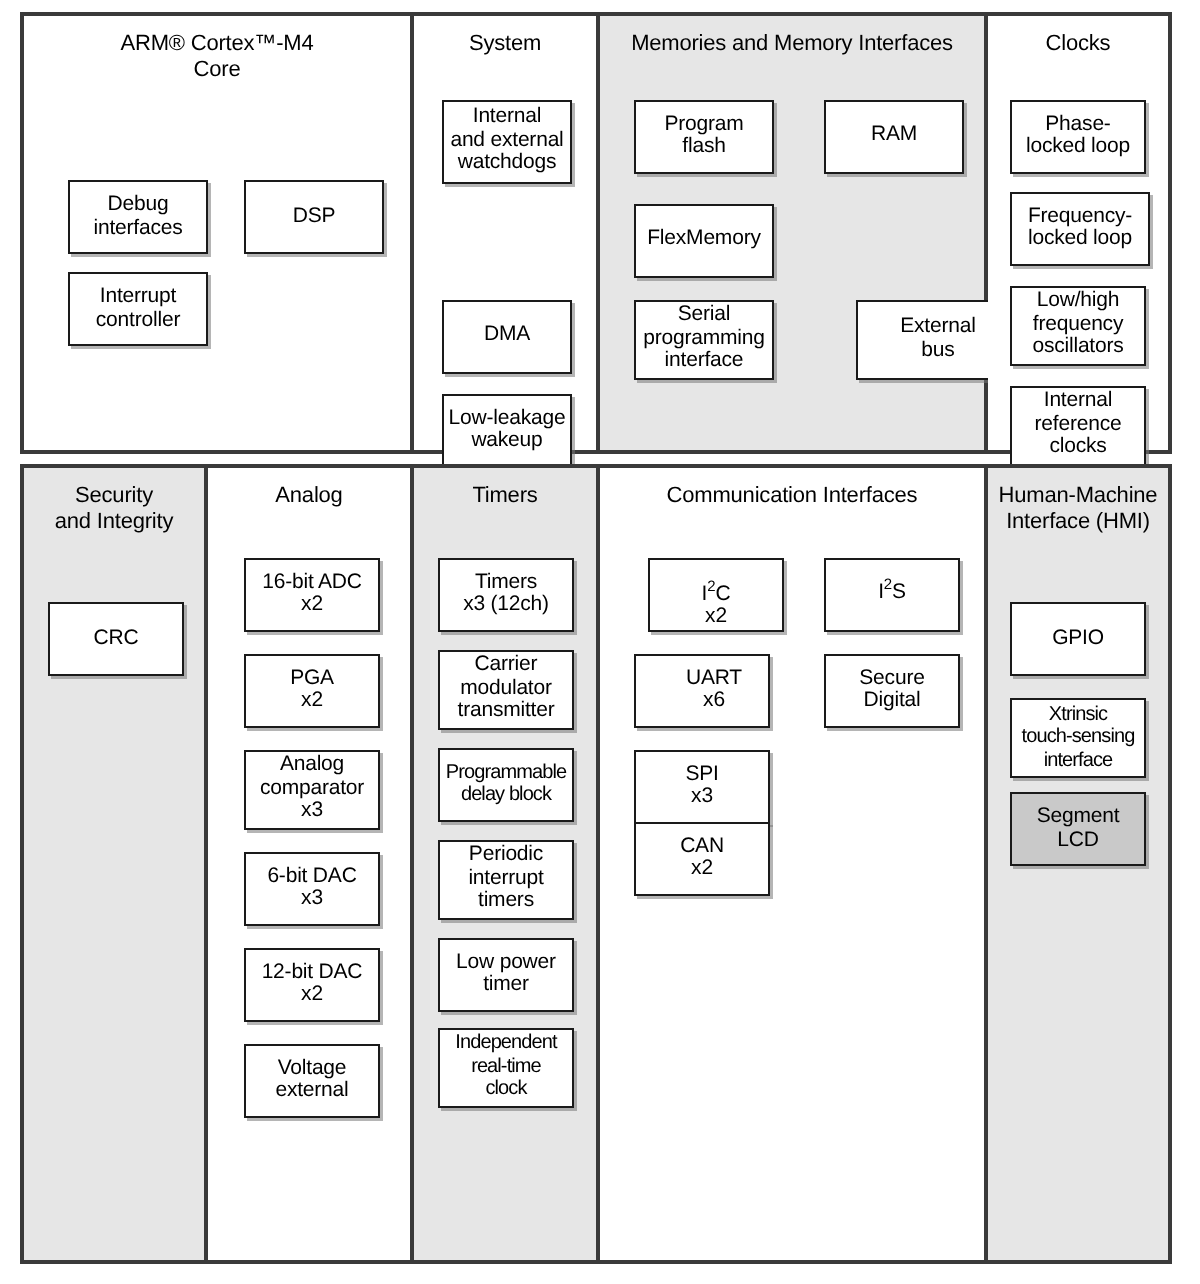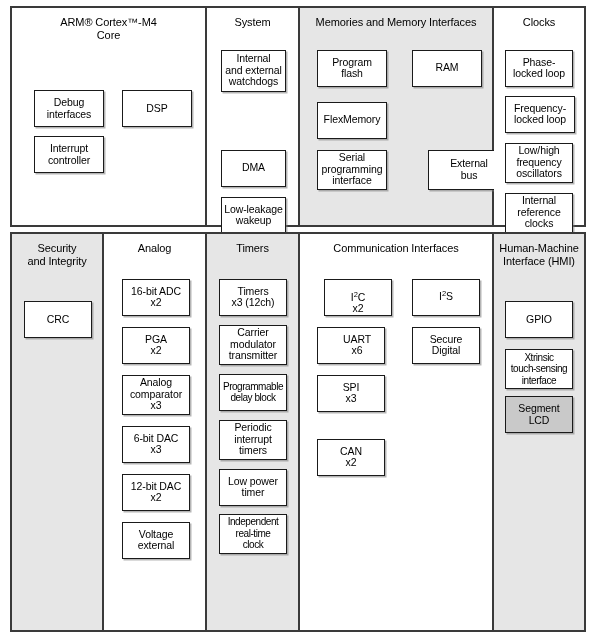--- a/index.html
+++ b/index.html
@@ -211,21 +211,21 @@
       <div class="panel-title">Communication Interfaces</div>
       <div class="blocks">
           <div class="blk" style="left: 24px; top: 24px; width: 68px; height: 37px; align-items: flex-end;"><span>I<sup>2</sup>C<br>x2</span></div>
           <div class="blk" style="left: 112px; top: 24px; width: 68px; height: 37px;"><span>I<sup>2</sup>S</span></div>
           <div class="blk" style="left: 17px; top: 72px; width: 68px; height: 37px; padding-left: 12px;"><span>UART
 x6</span></div>
           <div class="blk" style="left: 112px; top: 72px; width: 68px; height: 37px;"><span>Secure
 Digital</span></div>
           <div class="blk" style="left: 17px; top: 120px; width: 68px; height: 37px;"><span>SPI
 x3</span></div>
-          <div class="blk" style="left: 17px; top: 184px; width: 68px; height: 37px;"><span>CAN
+          <div class="blk" style="left: 17px; top: 156px; width: 68px; height: 37px;"><span>CAN
 x2</span></div>
         </div>
     </div>
 
     <div class="panel shaded" id="p-hmi">
       <div class="panel-title">Human-Machine
 Interface (HMI)</div>
       <div class="blocks">
           <div class="blk" style="left: 11px; top: 34px; width: 68px; height: 37px;"><span>GPIO</span></div>
           <div class="blk tight" style="left: 11px; top: 82px; width: 68px; height: 40px;"><span>Xtrinsic

